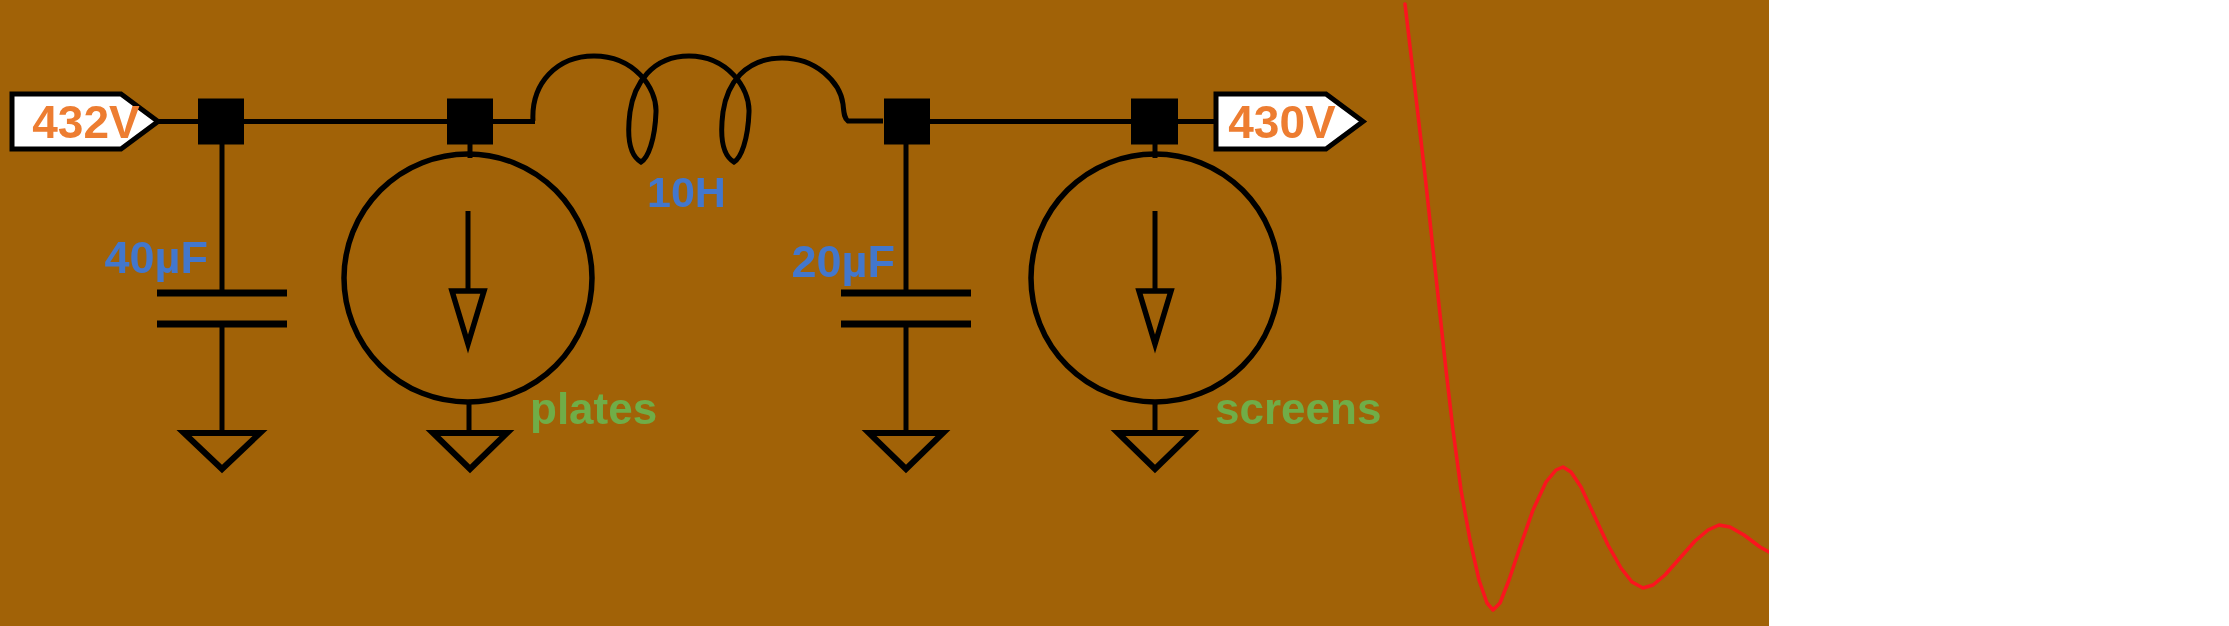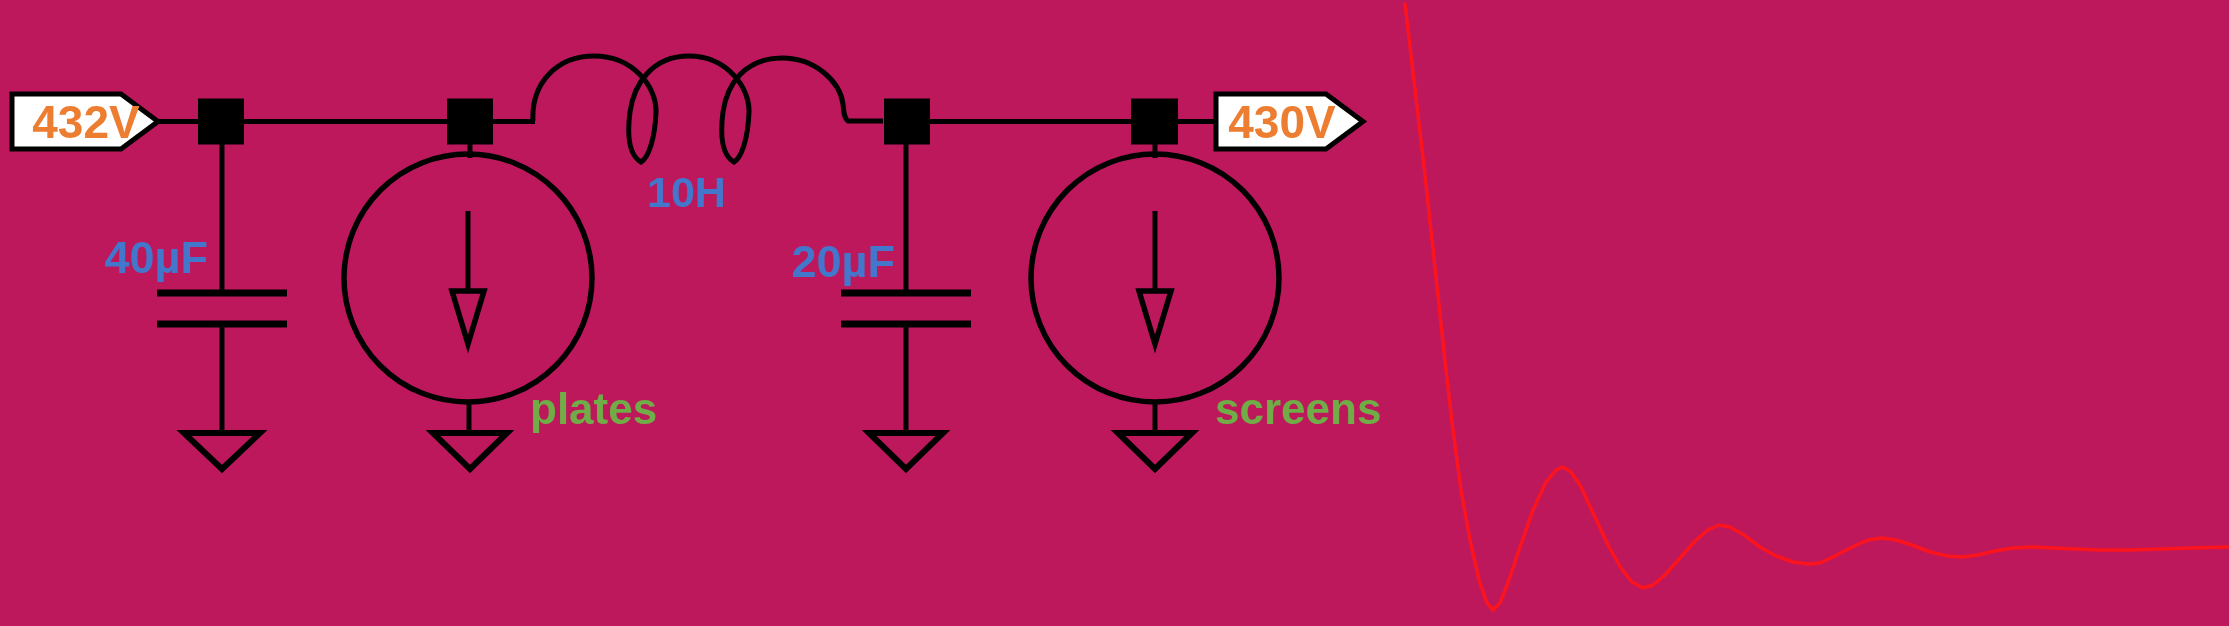--- a/index.html
+++ b/index.html
@@ -2,23 +2,23 @@
 <html><head>
 <meta charset="utf-8">
 <style>
   html, body {
     margin: 0;
     padding: 0;
     background: #ffffff;
   }
   .canvas {
     position: relative;
-    width: 2229px;
+    width: 1769px;
     height: 626px;
-    background: #be185d;
+    background: #a16207;
     overflow: hidden;
     font-family: "Liberation Sans", sans-serif;
   }
   svg text {
     font-family: "Liberation Sans", "DejaVu Sans", sans-serif;
     font-weight: bold;
   }
   .tag-text   { font-size: 46px; }
   .comp-label { font-size: 45px; }
   .ind-label  { font-size: 43px; }

